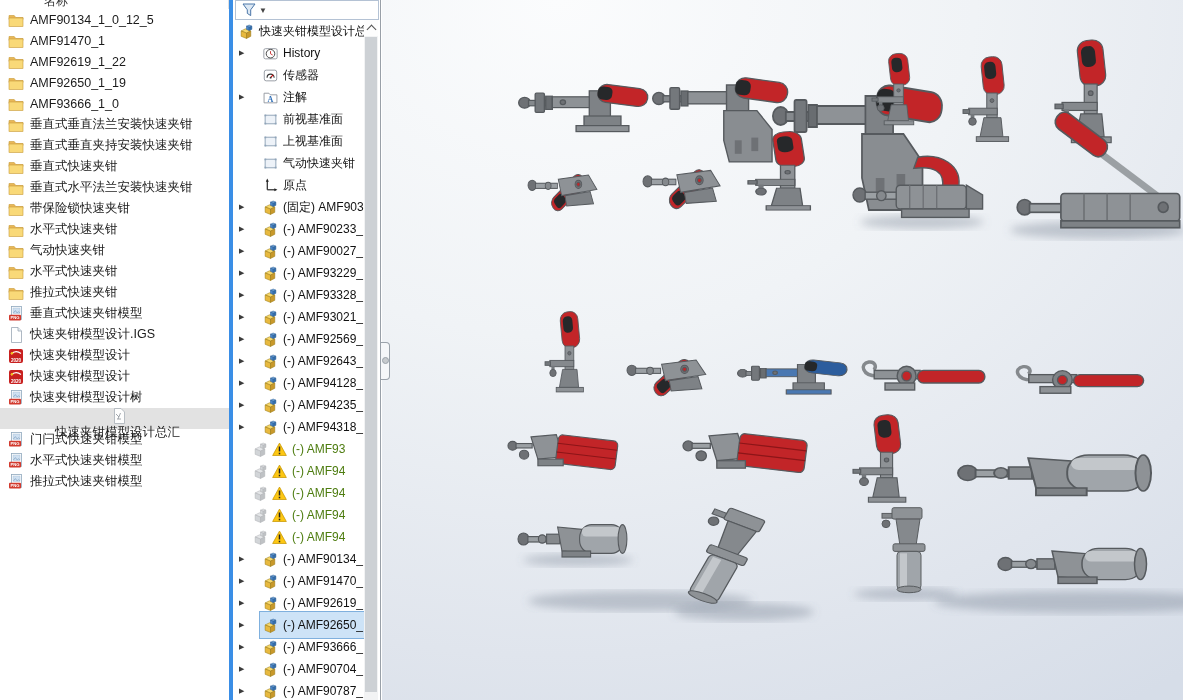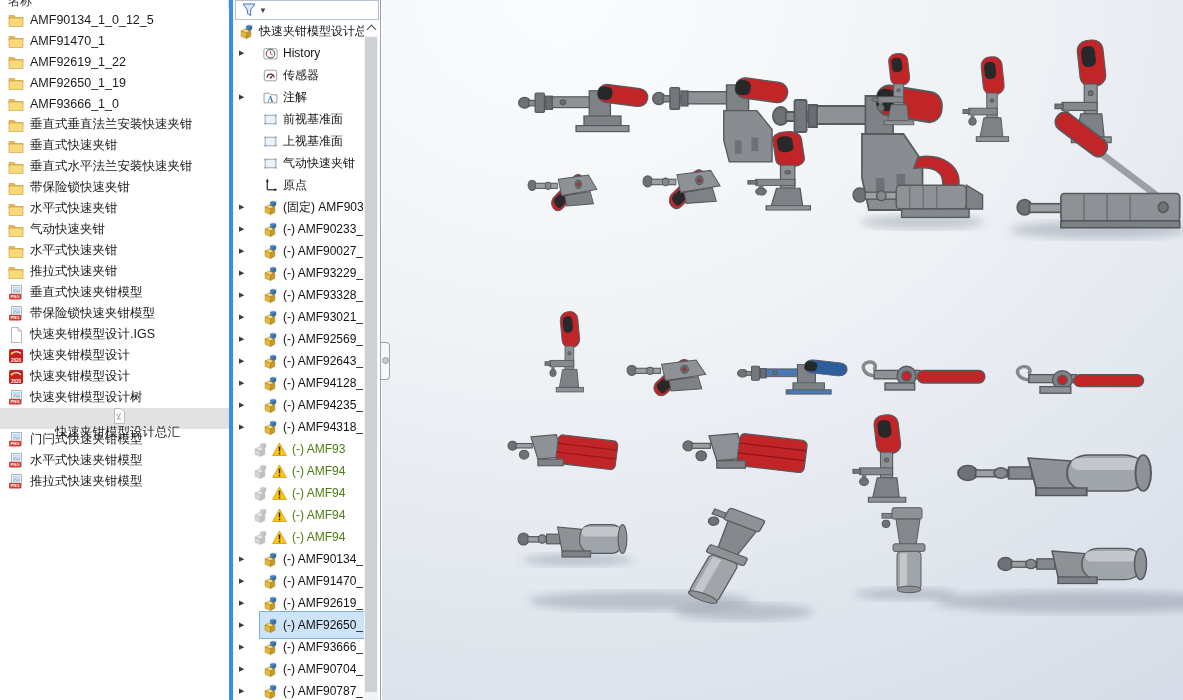--- a/index.html
+++ b/index.html
@@ -1,20 +1,20 @@
 <!DOCTYPE html>
 <html><head>
 <meta charset="utf-8">
 <style>
   html,body{margin:0;padding:0;}
   body{width:1183px;height:700px;position:relative;overflow:hidden;
        font-family:"Liberation Sans","DejaVu Sans",sans-serif;background:#fff;}
   
   #explorer{position:absolute;left:0;top:0;width:229px;height:700px;background:#fff;}
-  #explorer-header{height:9px;overflow:hidden;border-right:1px solid #e0e0e0;}
+  #explorer-header{height:9px;overflow:hidden;border-right:1px solid #e0e0e0;padding-left:36px;}
   #explorer-header span{display:block;margin:-7px 0 0 8px;font-size:12px;color:#333;}
   .xrow{position:relative;height:21px;display:flex;align-items:center;cursor:default;}
   .xrow.sel{background:#e2e2e2;flex-direction:column;}
   .xicon{width:16px;height:16px;margin-left:8px;flex:0 0 16px;}
   .xicon svg{width:16px;height:16px;display:block;}
   .xlabel{margin-left:6px;font-size:12.5px;color:#1a1a1a;white-space:nowrap;text-align:center;}
   
   #win-edge{position:absolute;left:229px;top:0;width:4px;height:700px;background:#3a8ee6;}
   
   #tree-panel{position:absolute;left:233px;top:0;width:148px;height:700px;background:#fff;
@@ -318,20 +318,28 @@
           </svg>
         </span>
         <span class="xlabel">垂直式垂直法兰安装快速夹钳</span>
       </div>
       <div class="xrow">
         <span class="xicon">
           <svg viewBox="0 0 16 16">
             <use href="#icon-folder"></use>
           </svg>
         </span>
+        <span class="xlabel">垂直式垂直夹持安装快速夹钳</span>
+      </div>
+      <div class="xrow">
+        <span class="xicon">
+          <svg viewBox="0 0 16 16">
+            <use href="#icon-folder"></use>
+          </svg>
+        </span>
         <span class="xlabel">垂直式快速夹钳</span>
       </div>
       <div class="xrow">
         <span class="xicon">
           <svg viewBox="0 0 16 16">
             <use href="#icon-folder"></use>
           </svg>
         </span>
         <span class="xlabel">垂直式水平法兰安装快速夹钳</span>
       </div>
@@ -375,28 +383,20 @@
         </span>
         <span class="xlabel">推拉式快速夹钳</span>
       </div>
       <div class="xrow">
         <span class="xicon">
           <svg viewBox="0 0 16 16">
             <use href="#icon-png"></use>
           </svg>
         </span>
         <span class="xlabel">垂直式快速夹钳模型</span>
-      </div>
-      <div class="xrow">
-        <span class="xicon">
-          <svg viewBox="0 0 16 16">
-            <use href="#icon-png"></use>
-          </svg>
-        </span>
-        <span class="xlabel">带保险锁快速夹钳模型</span>
       </div>
       <div class="xrow">
         <span class="xicon">
           <svg viewBox="0 0 16 16">
             <use href="#icon-file"></use>
           </svg>
         </span>
         <span class="xlabel">快速夹钳模型设计.IGS</span>
       </div>
       <div class="xrow">

